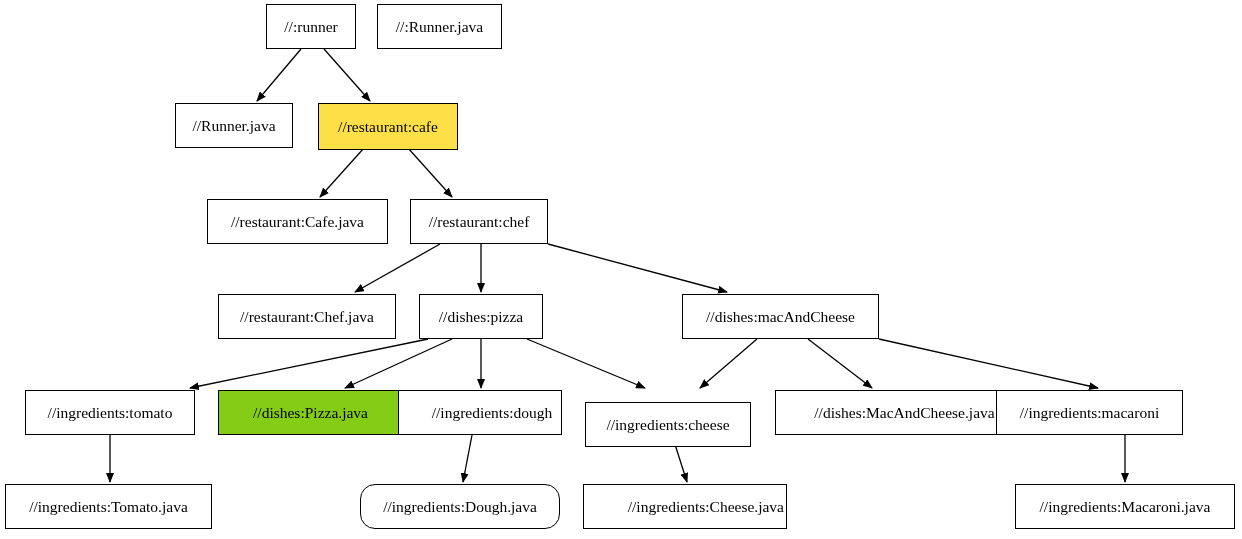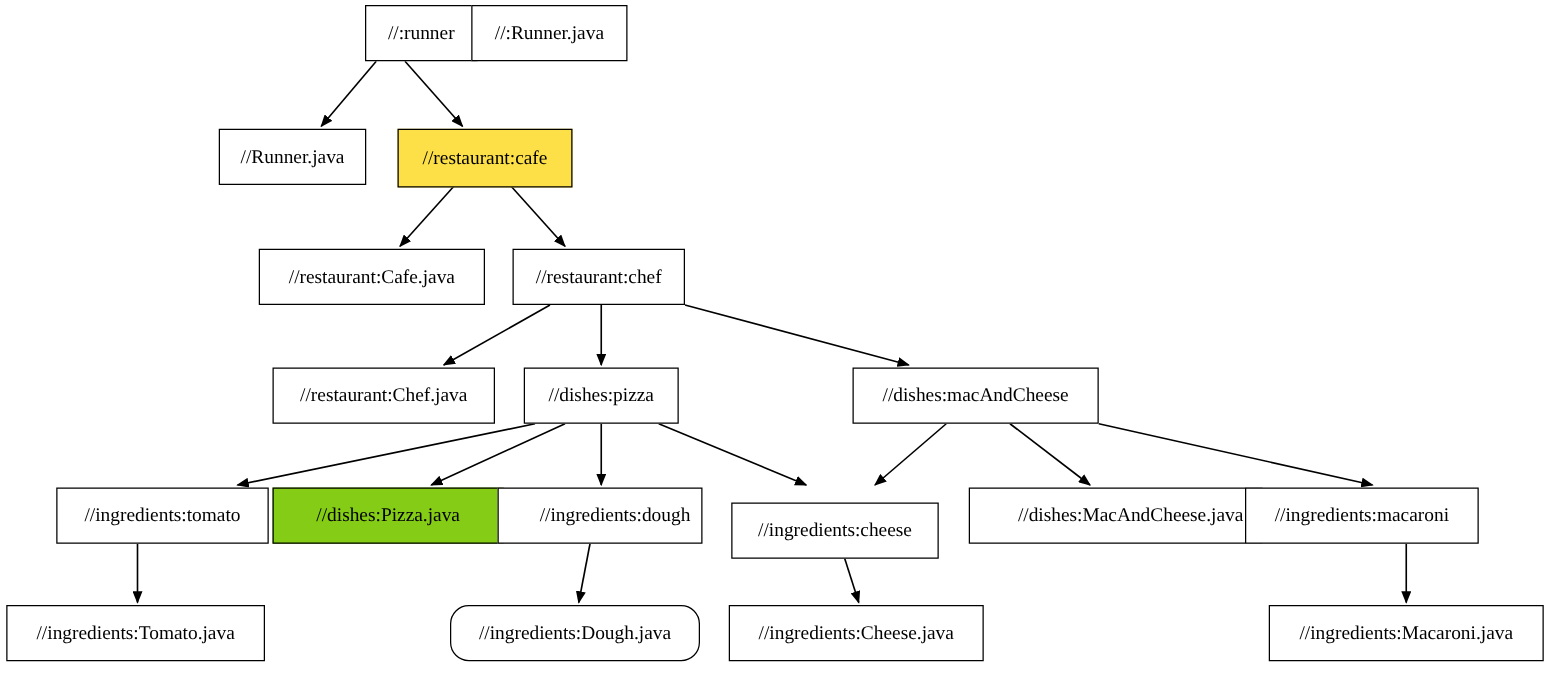--- a/index.html
+++ b/index.html
@@ -69,21 +69,21 @@
         <line x1="808" y1="339" x2="872" y2="388" stroke="#000000" stroke-width="1.3" marker-end="url(#arrowhead)"></line>
         <line x1="879" y1="339" x2="1098" y2="388" stroke="#000000" stroke-width="1.3" marker-end="url(#arrowhead)"></line>
         <line x1="110" y1="435" x2="110" y2="482" stroke="#000000" stroke-width="1.3" marker-end="url(#arrowhead)"></line>
         <line x1="472" y1="435" x2="463" y2="482" stroke="#000000" stroke-width="1.3" marker-end="url(#arrowhead)"></line>
         <line x1="672" y1="435" x2="687" y2="482" stroke="#000000" stroke-width="1.3" marker-end="url(#arrowhead)"></line>
         <line x1="1125" y1="435" x2="1125" y2="482" stroke="#000000" stroke-width="1.3" marker-end="url(#arrowhead)"></line>
       </g>
   </svg>
 
   <div id="nodes-group">
-      <div class="graph-node" style="left: 266px; top: 4px; width: 90px; height: 45px; border-color: rgb(0, 0, 0); background: rgb(255, 255, 255); margin-left: 26px;">
+      <div class="graph-node" style="left: 266px; top: 4px; width: 90px; height: 45px; border-color: rgb(0, 0, 0); background: rgb(255, 255, 255);">
         <span class="node-label">//:runner</span>
       </div>
       <div class="graph-node" style="left: 377px; top: 4px; width: 125px; height: 45px; border-color: rgb(0, 0, 0); background: rgb(255, 255, 255);">
         <span class="node-label">//:Runner.java</span>
       </div>
       <div class="graph-node" style="left: 175px; top: 103px; width: 118px; height: 45px; border-color: rgb(0, 0, 0); background: rgb(255, 255, 255);">
         <span class="node-label">//Runner.java</span>
       </div>
       <div class="graph-node" style="left: 318px; top: 103px; width: 140px; height: 47px; border-color: rgb(0, 0, 0); background: #fde047;">
         <span class="node-label">//restaurant:cafe</span>
@@ -96,21 +96,21 @@
       </div>
       <div class="graph-node" style="left: 218px; top: 294px; width: 178px; height: 45px; border-color: rgb(0, 0, 0); background: rgb(255, 255, 255);">
         <span class="node-label">//restaurant:Chef.java</span>
       </div>
       <div class="graph-node" style="left: 419px; top: 294px; width: 124px; height: 45px; border-color: rgb(0, 0, 0); background: rgb(255, 255, 255);">
         <span class="node-label">//dishes:pizza</span>
       </div>
       <div class="graph-node" style="left: 682px; top: 294px; width: 197px; height: 45px; border-color: rgb(0, 0, 0); background: rgb(255, 255, 255);">
         <span class="node-label">//dishes:macAndCheese</span>
       </div>
-      <div class="graph-node" style="left: 25px; top: 390px; width: 170px; height: 45px; border-color: rgb(0, 0, 0); background: rgb(255, 255, 255); margin-left: 20px;">
+      <div class="graph-node" style="left: 25px; top: 390px; width: 170px; height: 45px; border-color: rgb(0, 0, 0); background: rgb(255, 255, 255);">
         <span class="node-label">//ingredients:tomato</span>
       </div>
       <div class="graph-node" style="left: 218px; top: 390px; width: 185px; height: 45px; border-color: rgb(0, 0, 0); background: #84cc16;">
         <span class="node-label">//dishes:Pizza.java</span>
       </div>
       <div class="graph-node" style="left: 398px; top: 390px; width: 164px; height: 45px; border-color: rgb(0, 0, 0); background: rgb(255, 255, 255); padding-left: 24px;">
         <span class="node-label">//ingredients:dough</span>
       </div>
       <div class="graph-node" style="left: 585px; top: 390px; width: 166px; height: 45px; border-color: rgb(0, 0, 0); background: rgb(255, 255, 255); margin-top: 12px;">
         <span class="node-label">//ingredients:cheese</span>
@@ -120,21 +120,21 @@
       </div>
       <div class="graph-node" style="left: 996px; top: 390px; width: 187px; height: 45px; border-color: rgb(0, 0, 0); background: rgb(255, 255, 255);">
         <span class="node-label">//ingredients:macaroni</span>
       </div>
       <div class="graph-node" style="left: 5px; top: 484px; width: 207px; height: 45px; border-color: rgb(0, 0, 0); background: rgb(255, 255, 255);">
         <span class="node-label">//ingredients:Tomato.java</span>
       </div>
       <div class="graph-node" style="left: 360px; top: 484px; width: 200px; height: 45px; border-color: rgb(0, 0, 0); background: rgb(255, 255, 255); border-radius: 15px;">
         <span class="node-label">//ingredients:Dough.java</span>
       </div>
-      <div class="graph-node" style="left: 583px; top: 484px; width: 204px; height: 45px; border-color: rgb(0, 0, 0); background: rgb(255, 255, 255);">
+      <div class="graph-node" style="left: 583px; top: 484px; width: 204px; height: 45px; border-color: rgb(0, 0, 0); background: rgb(255, 255, 255); justify-content: flex-end;">
         <span class="node-label">//ingredients:Cheese.java</span>
       </div>
       <div class="graph-node" style="left: 1015px; top: 484px; width: 220px; height: 45px; border-color: rgb(0, 0, 0); background: rgb(255, 255, 255);">
         <span class="node-label">//ingredients:Macaroni.java</span>
       </div>
     </div>
 
 </div>
 
 </body></html>

